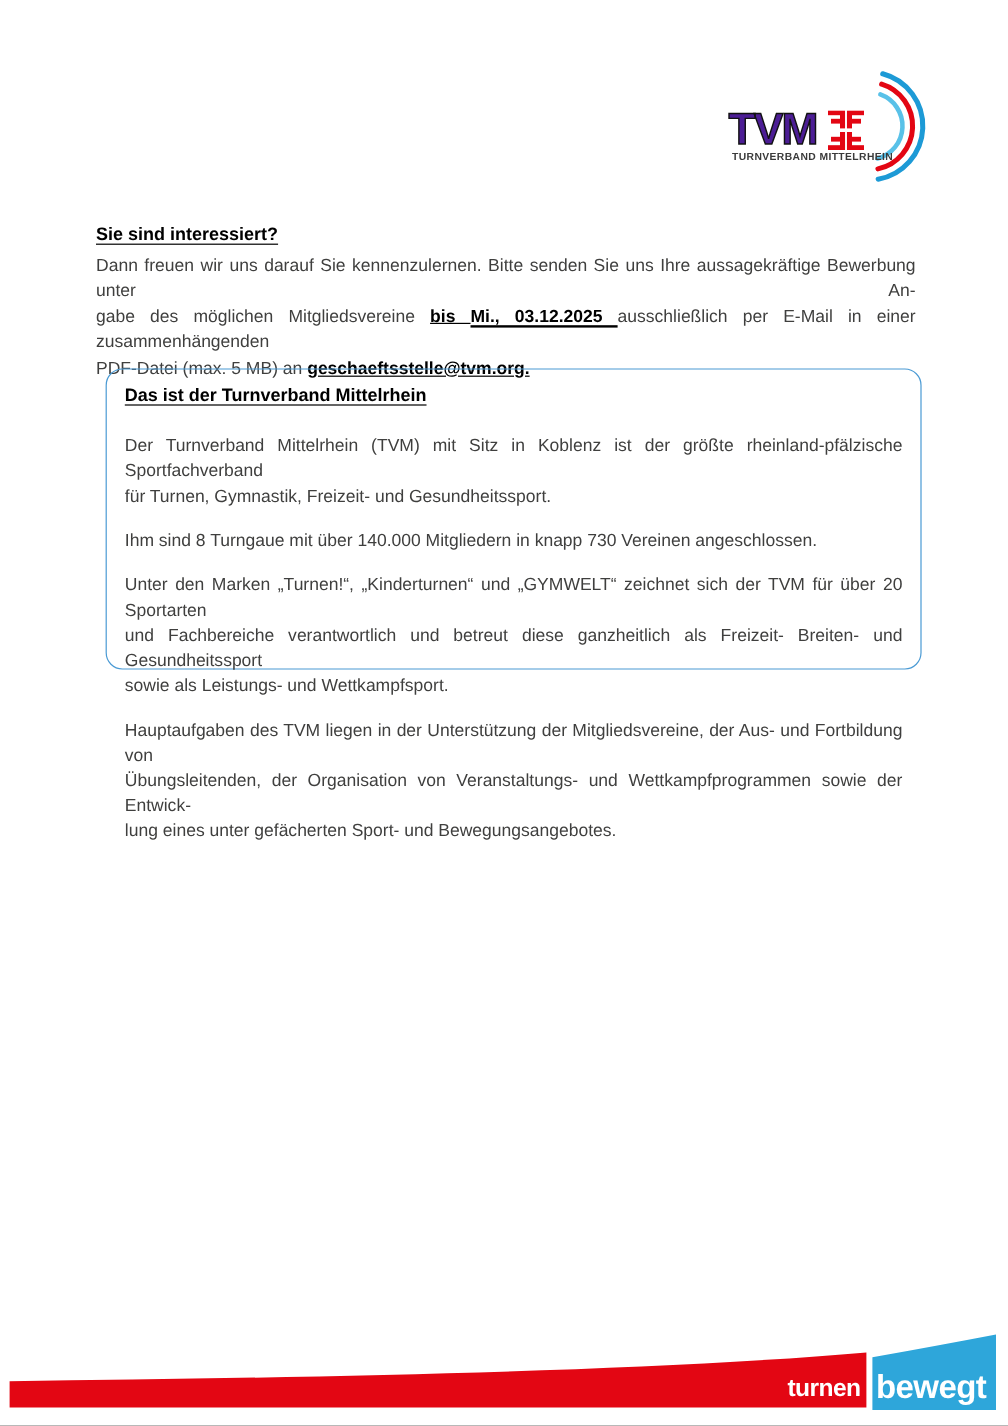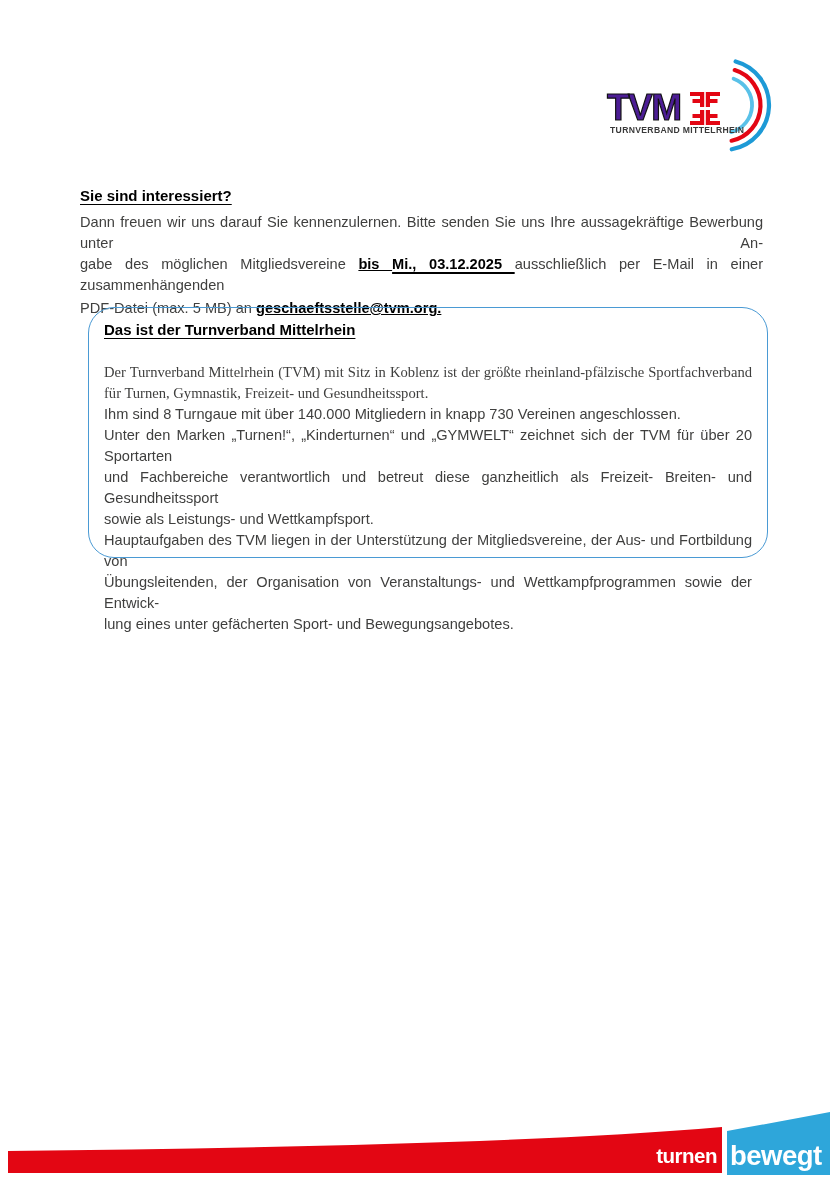--- a/index.html
+++ b/index.html
@@ -30,28 +30,28 @@
   }
   .bodytext{font-size:14.6px;line-height:21px;}
   .line{text-align:left;white-space:normal;}
   .line.fill{text-align:justify;text-align-last:justify;}
   .seg-b{font-weight:bold;color:#000;text-decoration:underline;}
   .seg-u{text-decoration:underline;text-decoration-thickness:1.5px;text-underline-offset:2.5px;margin-top:32px;}
   .line:nth-child(3){margin-top:2px;}
   
   .info-box{
     position:absolute;left:88px;top:307px;width:680px;height:251px;box-sizing:border-box;
-    border:1.6px solid #4a9ad4;border-radius:26px;padding:11px 15px;
+    border:1.6px solid #4a9ad4;border-radius:14px;padding:11px 15px;
   }
   .info-box h3{
     margin:0 0 9px 0;font-size:15px;line-height:21px;color:#000;
     text-decoration:underline;text-decoration-thickness:1.4px;text-underline-offset:2.5px;
   }
-  .para{margin-top:0;}
-  .para:first-child{margin-top:22px;font-family:Liberation Serif, serif;}
+  .para{margin-top:16px;}
+  .para:first-child{margin-top:22px;}
   .para .line:nth-child(3){margin-top:0;}
   
   .footer-svg{position:absolute;left:0;top:1100px;}
   .footer-word{font-family:"Liberation Sans","DejaVu Sans",sans-serif;font-weight:bold;fill:#ffffff;}
 </style>
 </head>
 <body>
 
 <div class="page">
 

